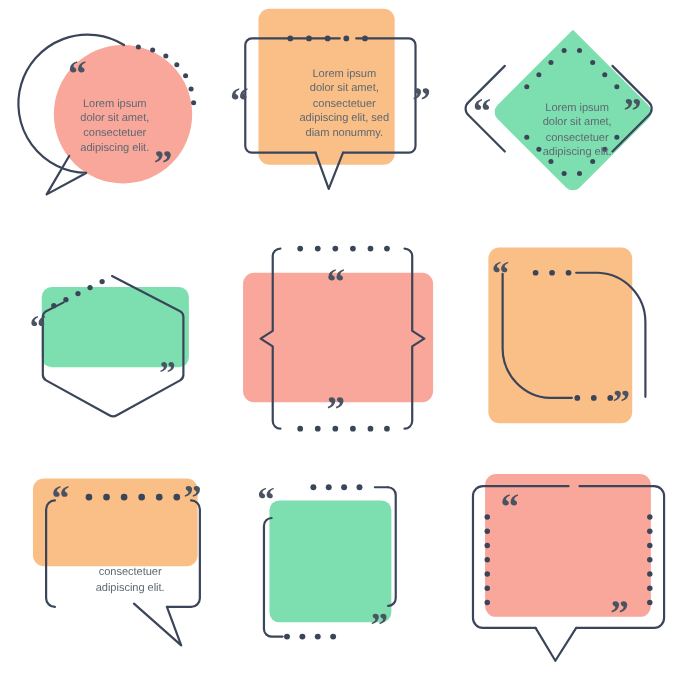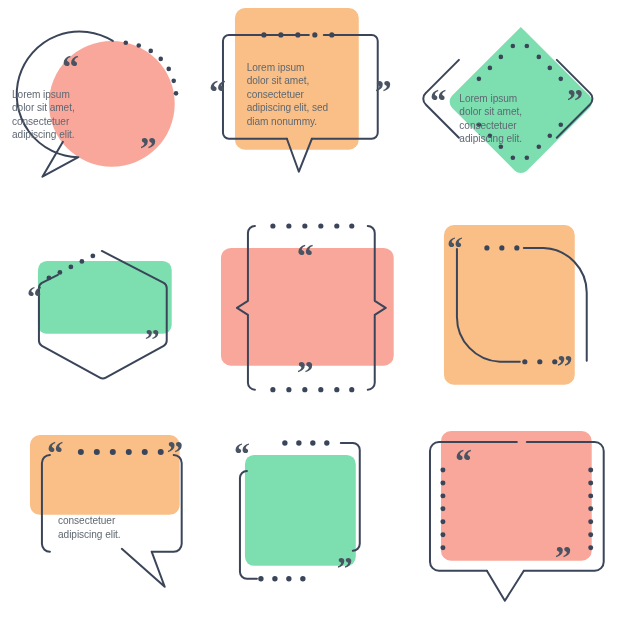--- a/index.html
+++ b/index.html
@@ -28,20 +28,21 @@
   .cell svg {
     position: absolute;
     left: 0; top: 0;
     width: 100%; height: 100%;
     display: block;
     overflow: visible;
   }
   .qtext {
     position: absolute;
     left: 0; right: 0;
+    text-align: center;
     color: #5f6872;
     font-size: 10.1px;
     line-height: 13.4px;
     letter-spacing: -0.05px;
     white-space: pre-line;
     pointer-events: none;
   }
   
   .t1 { top: 88px; }
   .t2 { top: 61px; }

